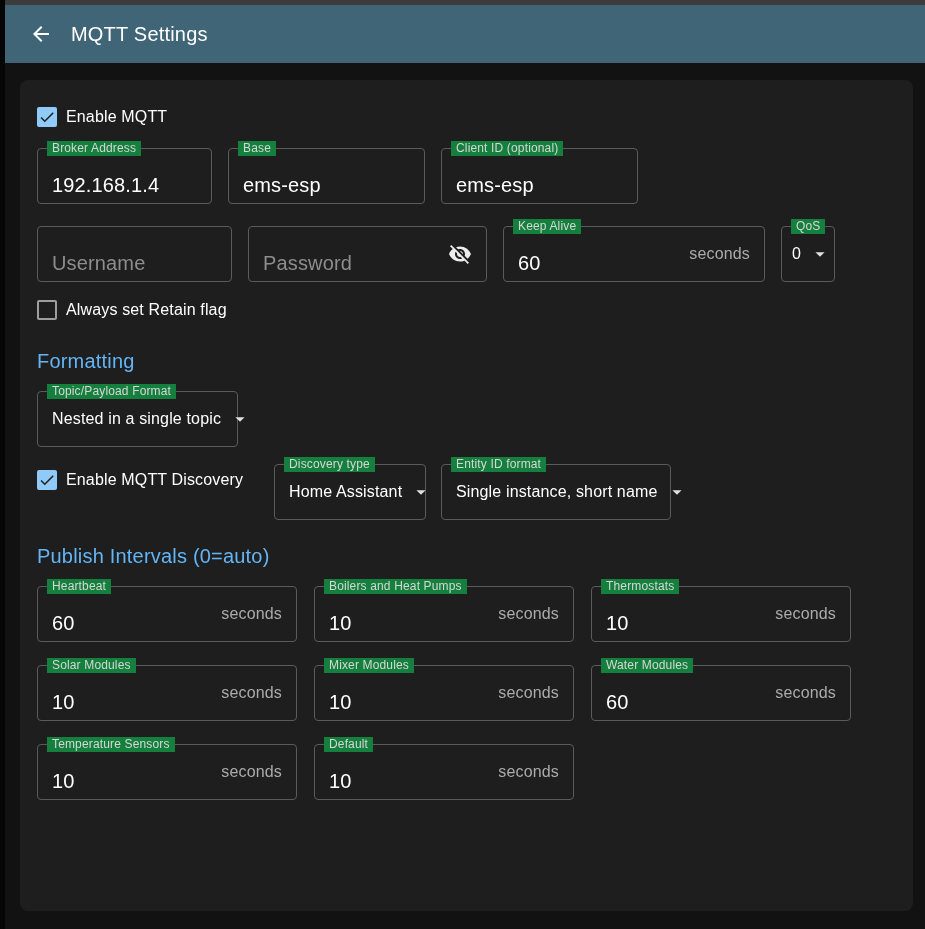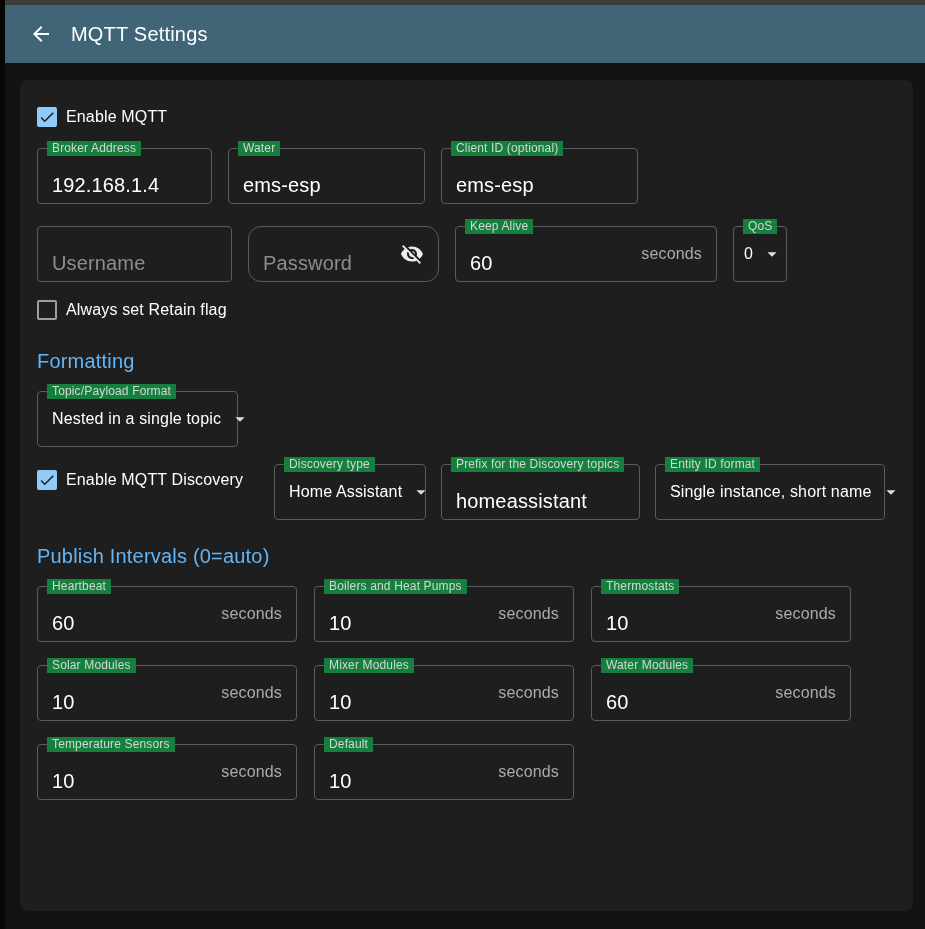--- a/index.html
+++ b/index.html
@@ -61,21 +61,21 @@
   .row-response { margin-bottom: 24px; }
   .disc-row { display: flex; gap: 15px; align-items: flex-start; margin-bottom: 25px; }
   .disc-check { width: 222px; flex: 0 0 auto; margin-top: 4px; }
   .intervals-grid {
     margin-top: 18px;
     display: grid; grid-template-columns: 260px 260px 260px;
     column-gap: 17px; row-gap: 23px;
   }
   
   .w175 { width: 175px; } .w197 { width: 197px; } .w195 { width: 195px; }
-  .w230 { width: 191px; border-radius: 13px; } .w262 { width: 262px; } .w54 { width: 54px; padding: 0 10px; }
+  .w230 { width: 239px; } .w262 { width: 262px; } .w54 { width: 54px; padding: 0 10px; }
   .w201 { width: 201px; } .w152 { width: 152px; } .w199 { width: 199px; } .wentity { width: 230px; }
 </style>
 </head>
 <body>
 
 <div class="left-edge"></div>
 <div class="window-top"></div>
 
 <header class="appbar">
   <button class="back-btn">
@@ -99,21 +99,21 @@
       </span>
       <span class="cblabel">Enable MQTT</span>
     </div>
 
     <div class="frow row1">
       <div class="field w175">
         <span class="flabel">Broker Address</span>
         <input value="192.168.1.4" style="">
       </div>
       <div class="field w197">
-        <span class="flabel">Water</span>
+        <span class="flabel">Base</span>
         <input value="ems-esp" style="">
       </div>
       <div class="field w197">
         <span class="flabel">Client ID (optional)</span>
         <input value="ems-esp" style="">
       </div>
     </div>
 
     <div class="frow row2">
       <div class="field w195">
@@ -174,24 +174,20 @@
       </div>
       <div class="field select w152">
         <span class="flabel">Discovery type</span>
         <span class="select-value">Home Assistant</span>
         <span class="arrow">
           <svg width="22" height="22" viewBox="0 0 24 24" fill="#e0e0e0">
               <path d="M7 10l5 5 5-5z"></path>
             </svg>
         </span>
       </div>
-      <div class="field w199">
-        <span class="flabel">Prefix for the Discovery topics</span>
-        <input value="homeassistant" style="">
-      </div>
       <div class="field select wentity">
         <span class="flabel">Entity ID format</span>
         <span class="select-value">Single instance, short name</span>
         <span class="arrow">
           <svg width="22" height="22" viewBox="0 0 24 24" fill="#e0e0e0">
               <path d="M7 10l5 5 5-5z"></path>
             </svg>
         </span>
       </div>
     </div>

